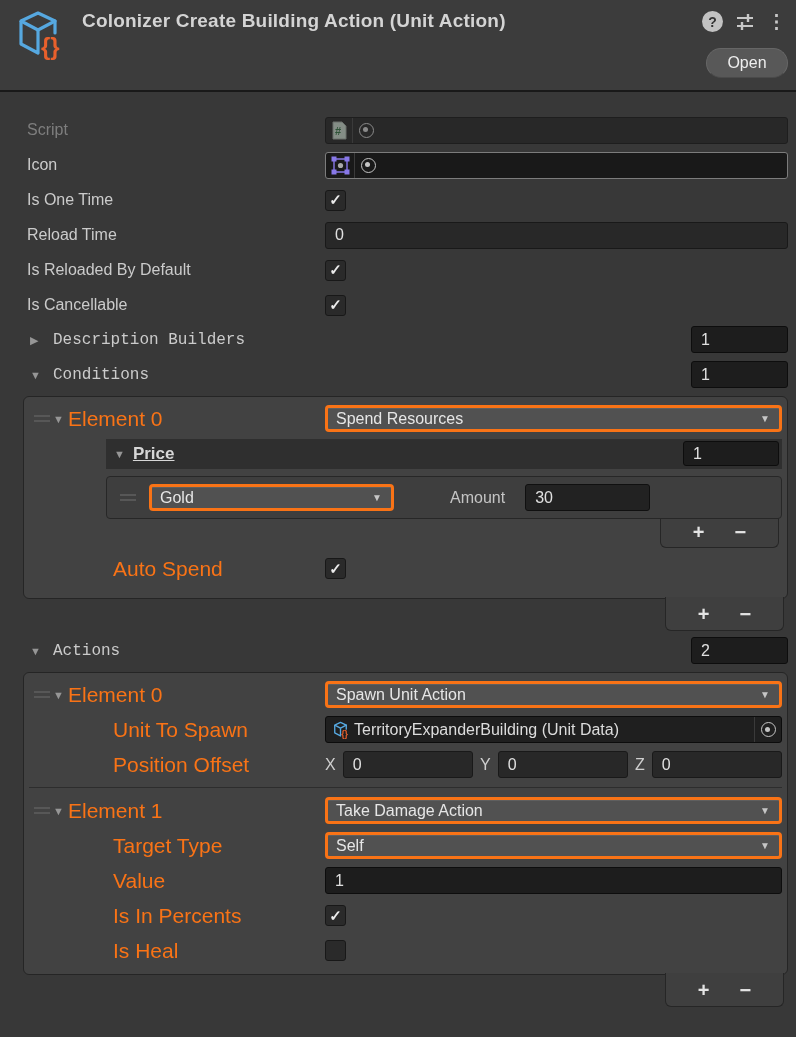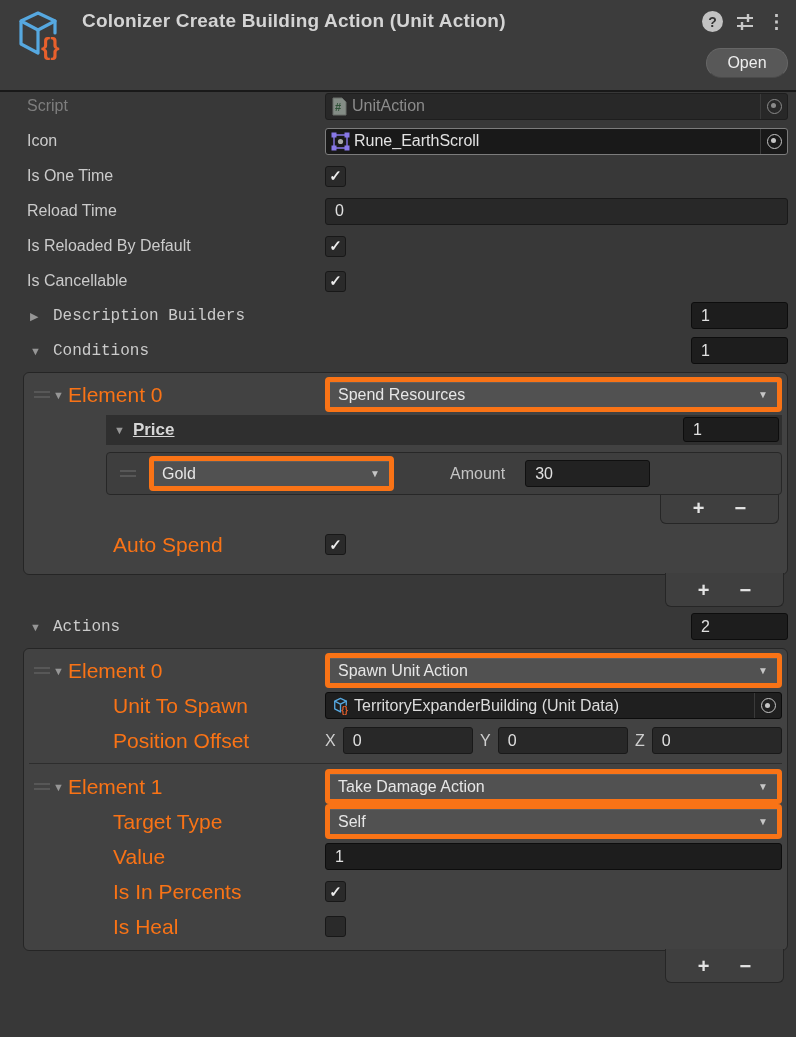--- a/index.html
+++ b/index.html
@@ -12,21 +12,21 @@
   .hdr-title { position:absolute; left:82px; top:10px; font-size:19px; font-weight:600; color:#d4d4d4; letter-spacing:.2px; }
   .hdr-btns { position:absolute; right:10px; top:11px; display:flex; align-items:center; gap:12px; }
   .help-circle { width:21px; height:21px; border-radius:50%; background:#c2c2c2; color:#333;
     font-size:14px; font-weight:bold; display:flex; align-items:center; justify-content:center; }
   .kebab { color:#c8c8c8; font-size:19px; font-weight:bold; line-height:1; }
   .open-btn { position:absolute; right:8px; top:48px; width:82px; height:30px; background:#585858;
     border:1px solid #666; border-bottom-color:#4a4a4a; border-radius:15px; color:#eee; font-size:16px;
     display:flex; align-items:center; justify-content:center; }
 
   
-  .main { padding-top:0; }
+  .main { padding-top:0;margin-top:24px; }
   .row { position:relative; height:28px; margin-bottom:7px; }
   .lbl { position:absolute; left:27px; top:50%; transform:translateY(-50%); font-size:16px; color:#cbcbcb; white-space:nowrap; }
   .lbl.dim { color:#7e7e7e; }
   .ctrl { position:absolute; left:325px; right:8px; top:0; height:100%; display:flex; align-items:center; }
   .fo { position:absolute; left:30px; top:50%; transform:translateY(-50%); font-size:11px; color:#969696; }
   .lbl-fold { left:53px;font-family:Liberation Mono, monospace; }
 
   
   .objf { flex:1; height:27px; display:flex; align-items:center; border-radius:3px; overflow:hidden; }
   .objf .otxt { flex:1; font-size:16px; white-space:nowrap; overflow:hidden; }
@@ -42,21 +42,21 @@
   
   .tf { height:27px; background:#282828; border:1px solid #191919; border-radius:3px;
     display:flex; align-items:center; padding-left:9px; font-size:16px; color:#e0e0e0; }
   .tf-dark { background:#1d1d1d; border-color:#0d0d0d; }
   .grow { flex:1; }
   .sizef { position:absolute; right:8px; top:0; width:97px; }
   .cb { width:21px; height:21px; background:#2a2a2a; border:1px solid #181818; border-radius:3px;
     display:flex; align-items:center; justify-content:center; color:#ececec; font-size:15px; font-weight:bold; }
 
   
-  .dd { height:35px; background:#515151; border:5px solid #f97316; border-radius:4px;
+  .dd { height:27px; background:#515151; border:3px solid #f97316; border-radius:4px;
     box-shadow:inset 0 1px 0 #5f5f5f; display:flex; align-items:center; padding:0 8px;
     font-size:16px; color:#e6e6e6; position:relative; }
   .dd .dd-arrow { position:absolute; right:9px; font-size:10px; color:#c6c6c6; }
 
   
   .group { margin:2px 8px 0 23px; background:#424242; border:1px solid #252525; border-radius:6px;
     padding:7px 5px 9px 5px; }
   .g-row { position:relative; height:29px; margin-bottom:6px; }
   .g-handle { position:absolute; left:5px; top:11px; }
   .handle { display:block; width:16px; height:7px; border-top:2px solid #575757; border-bottom:2px solid #575757; }
@@ -122,21 +122,20 @@
     <div class="row">
       <span class="lbl dim">Script</span>
       <div class="ctrl">
         <div class="objf objf-script">
           <span class="oico">
             <svg width="17" height="19" viewBox="0 0 17 19">
               <path d="M2 1 H11 L15 5 V18 H2 Z" fill="#848d86" stroke="#6a6f6b" stroke-width="1"></path>
               <text x="4" y="14" font-size="11" font-weight="bold" fill="#2f5338" font-family="Liberation Sans, sans-serif">#</text>
             </svg>
           </span>
-          <span class="otxt">UnitAction</span>
           <span class="opick">
               <span class="picker dim"></span>
             </span>
         </div>
       </div>
     </div>
 
     <div class="row">
       <span class="lbl">Icon</span>
       <div class="ctrl">
@@ -147,21 +146,20 @@
               <line x1="3" y1="16" x2="16" y2="16" stroke="#8878E8" stroke-width="1.4"></line>
               <line x1="3" y1="3" x2="3" y2="16" stroke="#8878E8" stroke-width="1.4"></line>
               <line x1="16" y1="3" x2="16" y2="16" stroke="#8878E8" stroke-width="1.4"></line>
               <rect x="0.5" y="0.5" width="5" height="5" fill="#8878E8"></rect>
               <rect x="13.5" y="0.5" width="5" height="5" fill="#8878E8"></rect>
               <rect x="0.5" y="13.5" width="5" height="5" fill="#8878E8"></rect>
               <rect x="13.5" y="13.5" width="5" height="5" fill="#8878E8"></rect>
               <circle cx="9.5" cy="9.5" r="2.6" fill="#a9a9a9"></circle>
             </svg>
           </span>
-          <span class="otxt">Rune_EarthScroll</span>
           <span class="opick">
               <span class="picker"></span>
             </span>
         </div>
       </div>
     </div>
 
     <div class="row">
       <span class="lbl">Is One Time</span>
       <div class="ctrl">

